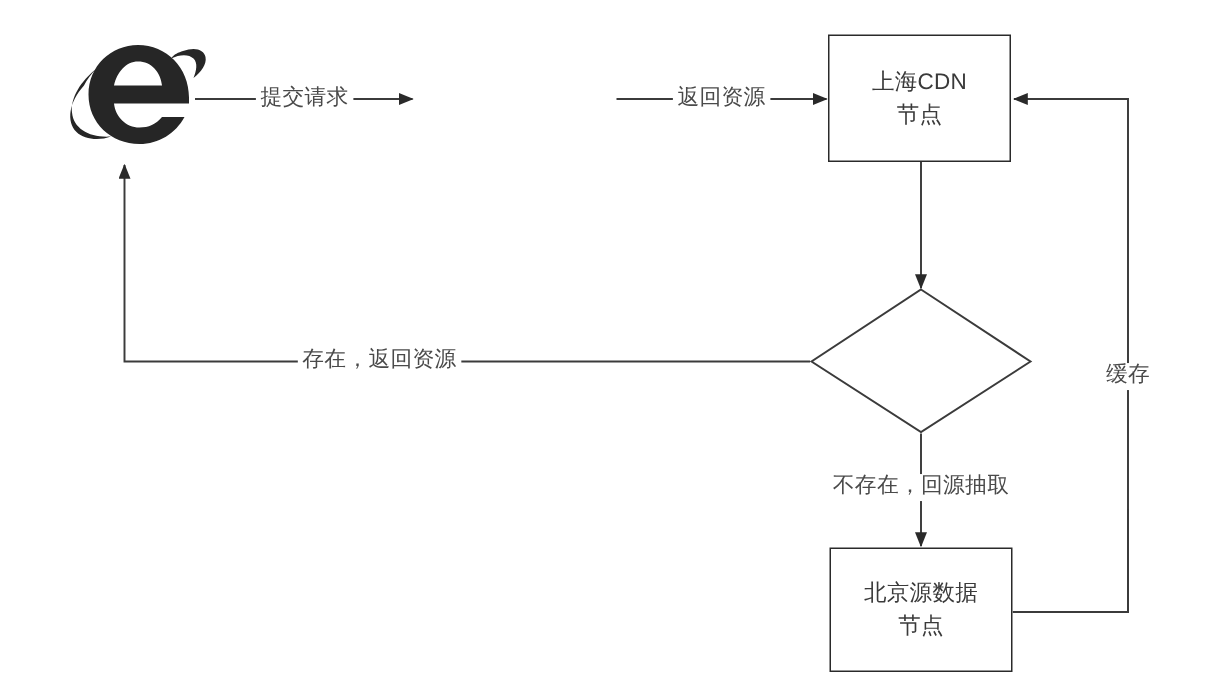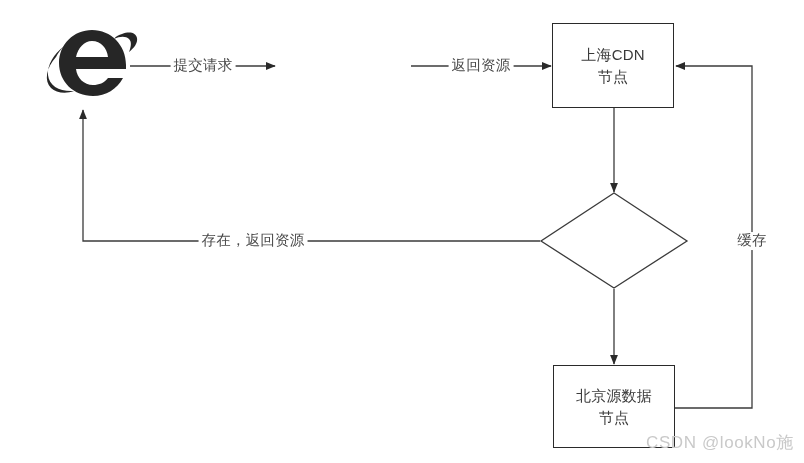--- a/index.html
+++ b/index.html
@@ -44,20 +44,21 @@
     font-size: 14.5px;
     line-height: 1.1;
     letter-spacing: 0.2px;
     padding: 1px 3px;
     white-space: nowrap;
     transform: translate(-50%, -50%);
     text-align: center;
   }
   .edge-label.vert {
     white-space: nowrap;
+    margin-top: 10px;
   }
   .watermark {
     position: absolute;
     color: #c9c9c9;
     font-size: 17px;
     letter-spacing: 0.6px;
     white-space: nowrap;
   }
   .ie-logo {
     position: absolute;
@@ -124,18 +125,18 @@
 节点</span>
   </div>
 
   <div class="edge-label" style="left:203px; top:66px;">提交请求</div>
 
   <div class="edge-label" style="left:481px; top:66px;">返回资源</div>
 
 
   <div class="edge-label" style="left:253px; top:241px;">存在，返回资源</div>
 
+  <div class="edge-label" style="left:614px; top:325px;">不存在，回源抽取</div>
 
   <div class="edge-label vert" style="left:752px; top:241px;">缓存</div>
 
-  <div class="watermark" style="left:646px; top:431px;">CSDN @lookNo施</div>
 
 </div>
 
 </body></html>

